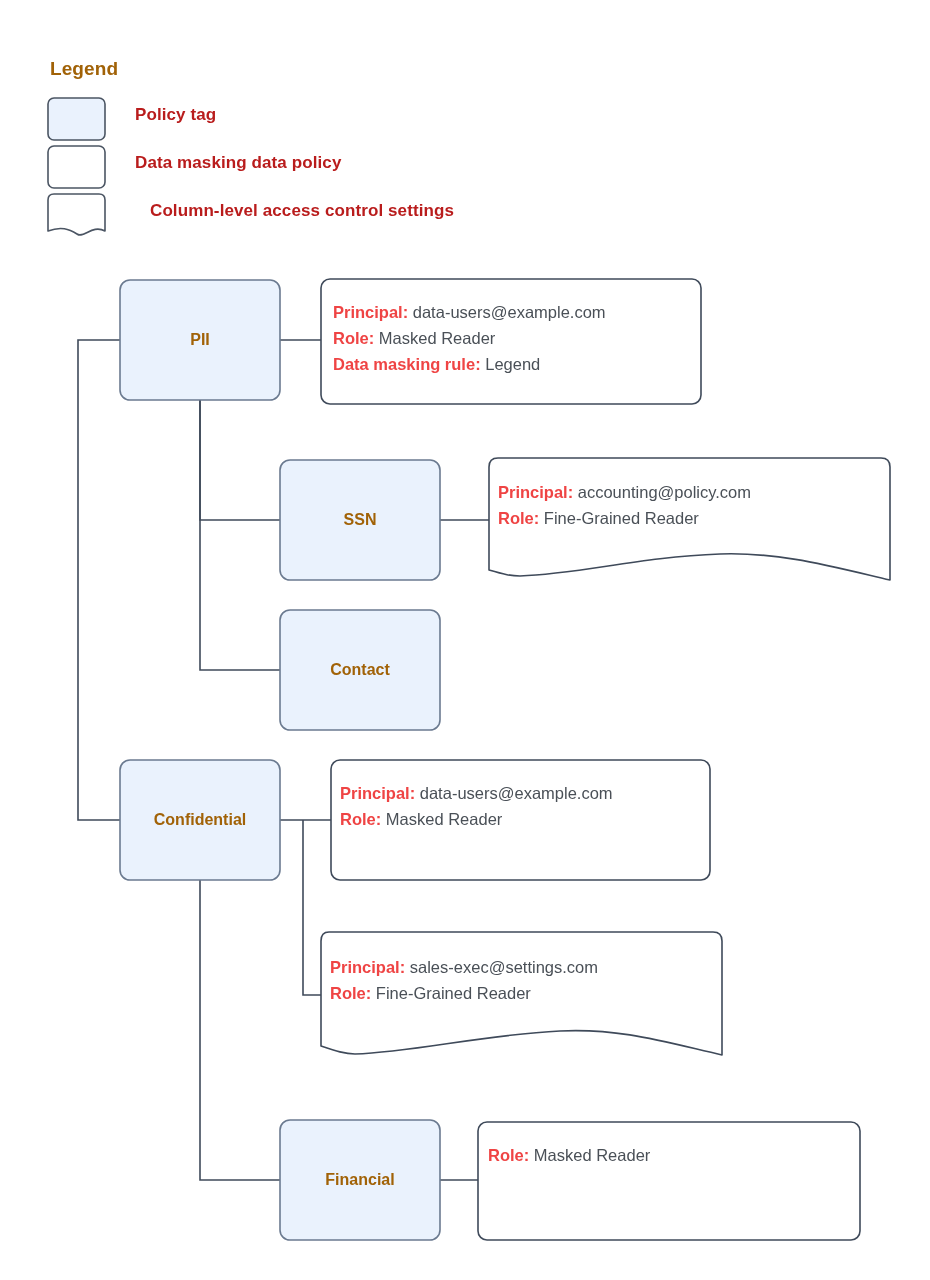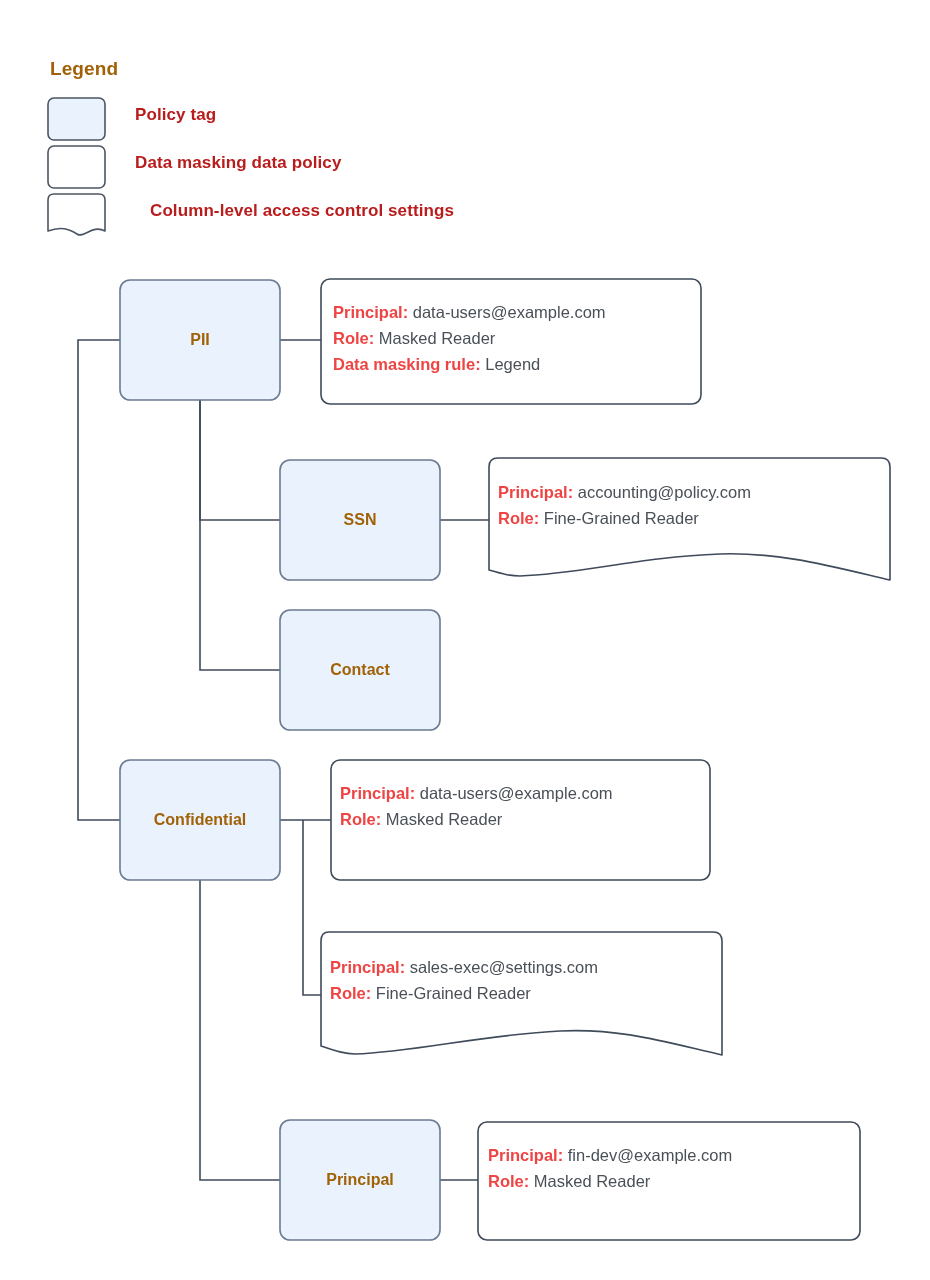--- a/index.html
+++ b/index.html
@@ -96,35 +96,34 @@
 
 <div class="legend-title">Legend</div>
 <div class="legend-label lg1">Policy tag</div>
 <div class="legend-label lg2">Data masking data policy</div>
 <div class="legend-label lg3">Column-level access control settings</div>
 
 <div class="node-label" style="left:200px; top:340px;">PII</div>
 <div class="node-label" style="left:360px; top:520px;">SSN</div>
 <div class="node-label" style="left:360px; top:670px;text-align:right;">Contact</div>
 <div class="node-label" style="left:200px; top:820px;">Confidential</div>
-<div class="node-label" style="left:360px; top:1180px;">Principal</div>
+<div class="node-label" style="left:360px; top:1180px;">Financial</div>
 
 <div class="callout-text" style="left:333px; top:299px;">
     <div><b>Principal:</b><span> data-users@example.com</span></div>
     <div><b>Role:</b><span> Masked Reader</span></div>
     <div><b>Data masking rule:</b><span> Legend</span></div>
   </div>
 <div class="callout-text" style="left:498px; top:479px;">
     <div><b>Principal:</b><span> accounting@policy.com</span></div>
     <div><b>Role:</b><span> Fine-Grained Reader</span></div>
   </div>
 <div class="callout-text" style="left:340px; top:780px;">
     <div><b>Principal:</b><span> data-users@example.com</span></div>
     <div><b>Role:</b><span> Masked Reader</span></div>
   </div>
 <div class="callout-text" style="left:330px; top:954px;">
     <div><b>Principal:</b><span> sales-exec@settings.com</span></div>
     <div><b>Role:</b><span> Fine-Grained Reader</span></div>
   </div>
 <div class="callout-text" style="left:488px; top:1142px;">
-    <div><b>Principal:</b><span> fin-dev@example.com</span></div>
     <div><b>Role:</b><span> Masked Reader</span></div>
   </div>
 
 </body></html>

